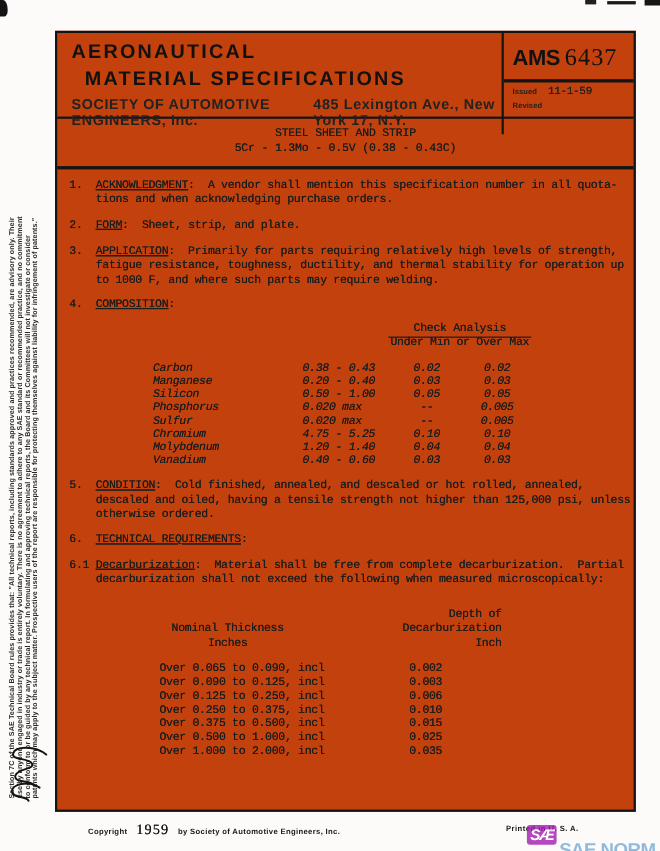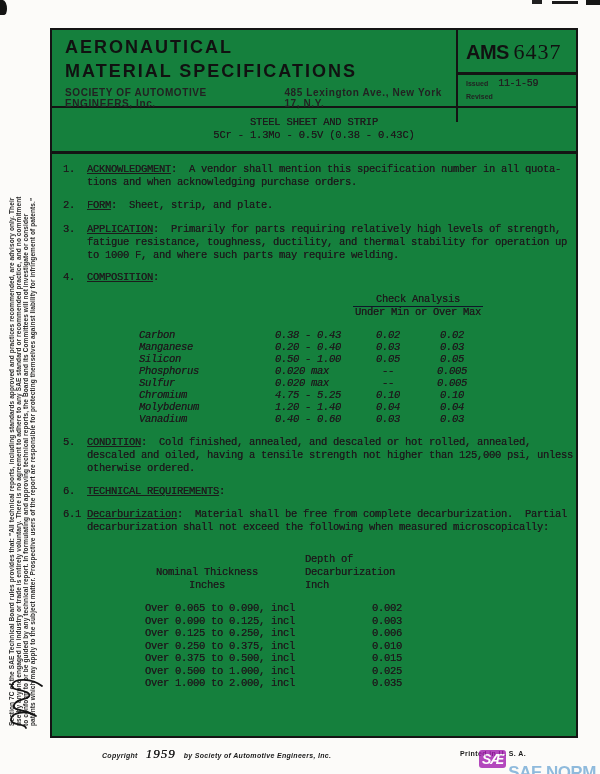--- a/index.html
+++ b/index.html
@@ -22,27 +22,27 @@
     font-family:"Liberation Sans", sans-serif;
     font-size:6.5px;line-height:7px;letter-spacing:.1px;color:#2a2a2a;
     font-weight:bold;
   }
   .sidebar div{white-space:nowrap;}
   
   .squiggle{position:absolute;left:2px;top:676px;}
   
   .docbox{
     position:absolute;left:50px;top:28px;width:528px;height:710px;
-    border:2.5px solid #141414;background:#15803d;box-sizing:border-box;
+    border:2.5px solid #141414;background:#c2410c;box-sizing:border-box;
   }
   .hdr-row{position:relative;height:76px;border-bottom:2px solid #141414;}
   .hdr-left{position:absolute;left:0;top:0;right:122px;bottom:0;padding:7px 0 0 13px;font-family:"Liberation Sans", sans-serif;}
   .hdr-line1,.hdr-line2{font-weight:bold;font-size:18px;letter-spacing:2px;color:#111;}
-  .hdr-line2{margin-top:3px;}
-  .hdr-soc{margin-top:5px;font-size:10px;font-weight:bold;letter-spacing:.6px;color:#222;display:flex;gap:20px;}
+  .hdr-line2{margin-top:3px;margin-left:12px;}
+  .hdr-soc{margin-top:5px;font-size:13px;font-weight:bold;letter-spacing:.6px;color:#222;display:flex;gap:20px;}
   .hdr-right{position:absolute;right:0;top:0;width:120px;height:92px;border-left:2.5px solid #141414;font-family:"Liberation Sans", sans-serif;box-sizing:border-box;}
   .ams-cell{height:45px;border-bottom:3px solid #141414;padding:9px 0 0 8px;box-sizing:border-box;white-space:nowrap;}
   .ams-word{font-weight:bold;font-size:20px;letter-spacing:-.5px;color:#111;}
   .ams-num{font-family:"Liberation Serif", serif;font-size:22px;color:#111;letter-spacing:1px;}
   .issued-cell{padding:3px 16px 0 8px;font-size:7px;font-weight:bold;color:#222;}
   .issued-row{display:flex;align-items:baseline;gap:10px;}
   .issued-date{font-family:"Liberation Mono", monospace;font-size:10px;font-weight:normal;letter-spacing:-.3px;}
   .revised-row{margin-top:4px;}
   .title-row{height:46px;border-bottom:3px solid #141414;text-align:center;padding-top:8px;box-sizing:border-box;font-size:10.5px;line-height:13px;letter-spacing:-.2px;}
   
@@ -59,27 +59,27 @@
   .ca2{position:absolute;left:296px;top:13px;width:140px;text-align:center;}
   .comp-rows{margin-top:9px;font-style:italic;}
   .crow{position:relative;height:12px;line-height:12px;}
   .c-el{position:absolute;left:87px;}
   .c-rg{position:absolute;left:190px;padding-left:33px;}
   .c-un{position:absolute;left:301px;width:70px;text-align:center;}
   .c-ov{position:absolute;left:365px;width:70px;text-align:center;}
   
   .d-head{position:relative;height:40px;margin-top:19px;}
   .dh1{position:absolute;left:55px;top:13px;width:200px;text-align:center;white-space:pre-line;}
-  .dh2{position:absolute;left:253px;top:0;width:140px;text-align:left;white-space:pre-line;}
+  .dh2{position:absolute;left:264px;top:0;width:140px;text-align:right;white-space:pre-line;}
   .d-rows{margin-top:9px;}
   .drow{position:relative;height:12.5px;line-height:12.5px;}
   .d-t{position:absolute;left:93px;white-space:pre;}
   .d-d{position:absolute;left:285px;width:100px;text-align:center;}
   
-  .footer-copy{position:absolute;left:102px;top:746px;display:flex;align-items:baseline;gap:8px;font-family:"Liberation Sans", sans-serif;font-style:italic;}
+  .footer-copy{position:absolute;left:80px;top:746px;display:flex;align-items:baseline;gap:8px;font-family:"Liberation Sans", sans-serif;}
   .f-sm{font-size:7px;font-weight:bold;color:#1a1a1a;letter-spacing:.3px;}
   .f-year{font-family:"Liberation Serif", serif;font-size:13px;color:#1a1a1a;letter-spacing:1px;}
   .printed{position:absolute;left:460px;top:750px;font-family:"Liberation Sans", sans-serif;font-size:7px;font-weight:bold;color:#1a1a1a;z-index:1;letter-spacing:.4px;}
   .norm-logo{position:absolute;right:3px;top:735px;width:118px;z-index:2;opacity:.8;font-family:"Liberation Sans", sans-serif;}
   .logo-row{display:flex;align-items:center;gap:2px;}
   .sae-badge{background:#a21caf;color:#fff;font-weight:bold;font-style:italic;font-size:14px;padding:1px 3px;border-radius:3px;letter-spacing:-1px;}
   .norm-word{color:#74abd6;font-weight:bold;font-size:17px;letter-spacing:-.5px;white-space:nowrap;margin-top:28px;}
   .logo-sub{display:flex;justify-content:space-between;align-items:center;color:#74abd6;font-size:4.5px;font-weight:bold;margin-top:1px;letter-spacing:.3px;}
   .logo-dash{flex:1;border-top:1px solid #74abd6;margin:0 3px;}
 </style>

